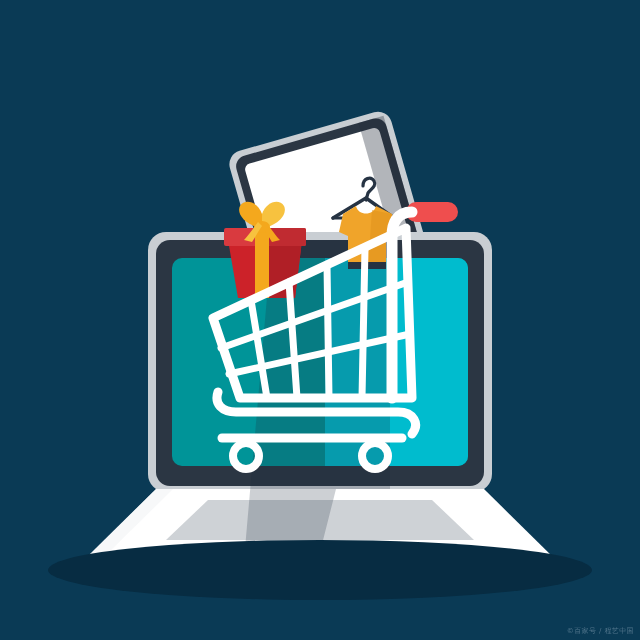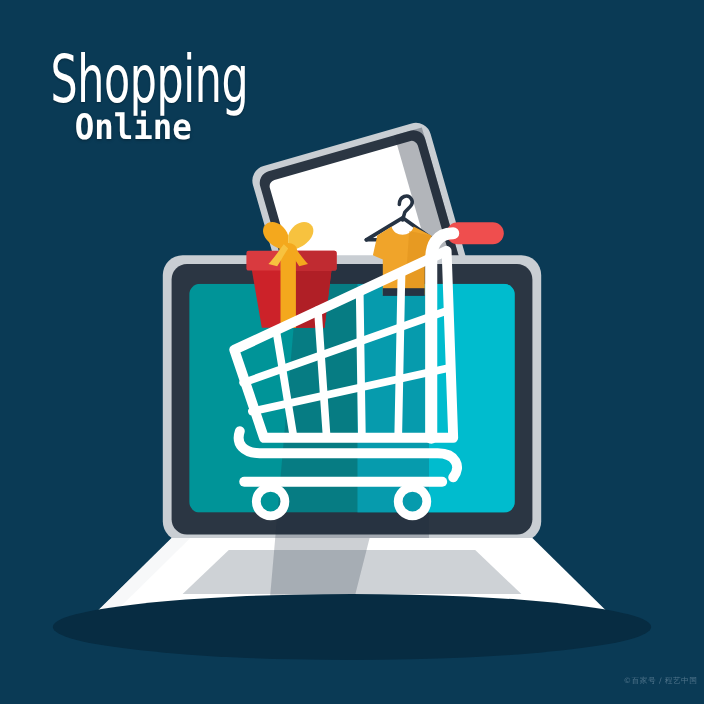--- a/index.html
+++ b/index.html
@@ -67,42 +67,38 @@
     z-index: 1;
   }
 
   
   .art { position: absolute; left: 0; top: 0; }
 
   
   #watermark {
     position: absolute;
     right: 6px;
-    bottom: 16px;
+    bottom: 4px;
     z-index: 90;
     font-size: 7px;
     color: #5d7f95;
     font-family: "DejaVu Sans", sans-serif;
     letter-spacing: 0.4px;
     opacity: 0.85;
     user-select: none;
     text-align: right;
   }
 </style>
 </head>
 <body>
 
 <div id="stage" style="background: rgb(10, 58, 85);">
 
   <div id="ground-shadow" style="background: rgb(7, 44, 66);"></div>
 
-  <div id="title-block">
-    <span id="title-main" style="color: rgb(255, 255, 255);">Shopping</span>
-    <span id="title-sub" style="color: rgb(255, 255, 255);">Online</span>
-  </div>
 
   <svg class="art" width="640" height="640" viewBox="0 0 640 640">
 
     <defs>
       <clipPath id="clip-screen">
         <rect x="172" y="258" width="296" height="208" rx="10" ry="10"></rect>
       </clipPath>
       <clipPath id="clip-stage">
         <rect x="0" y="0" width="640" height="640"></rect>
       </clipPath>

